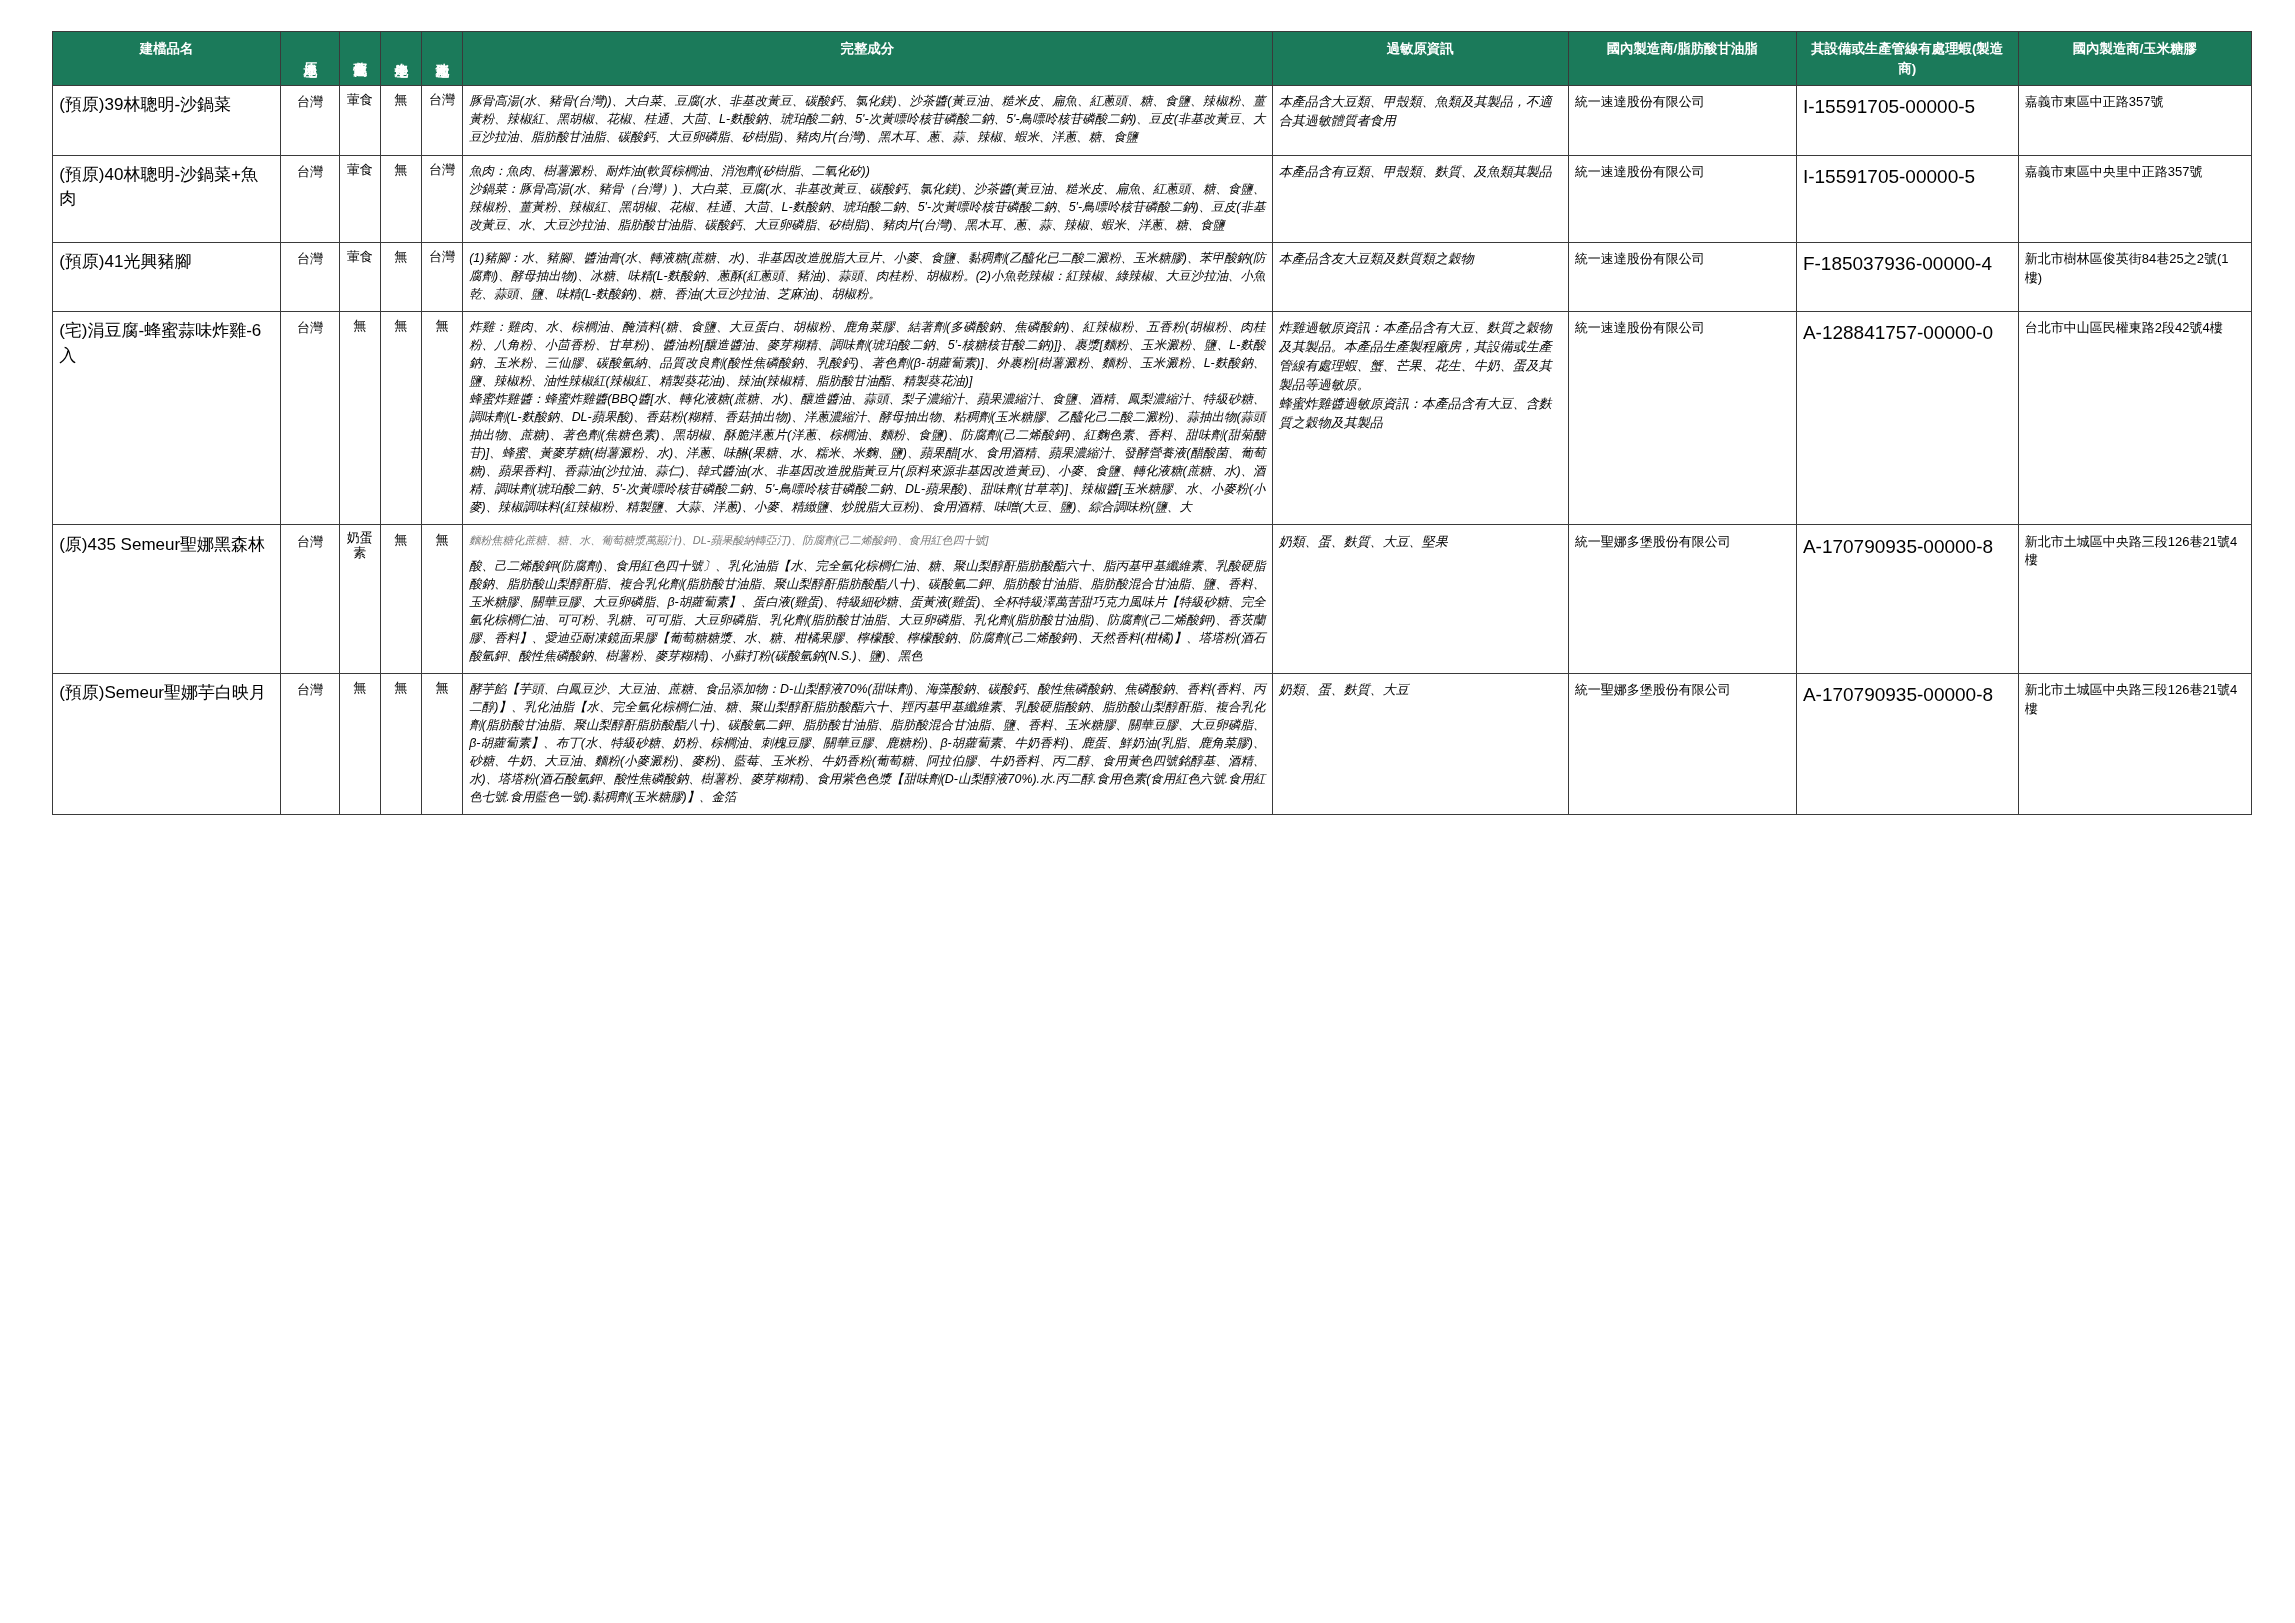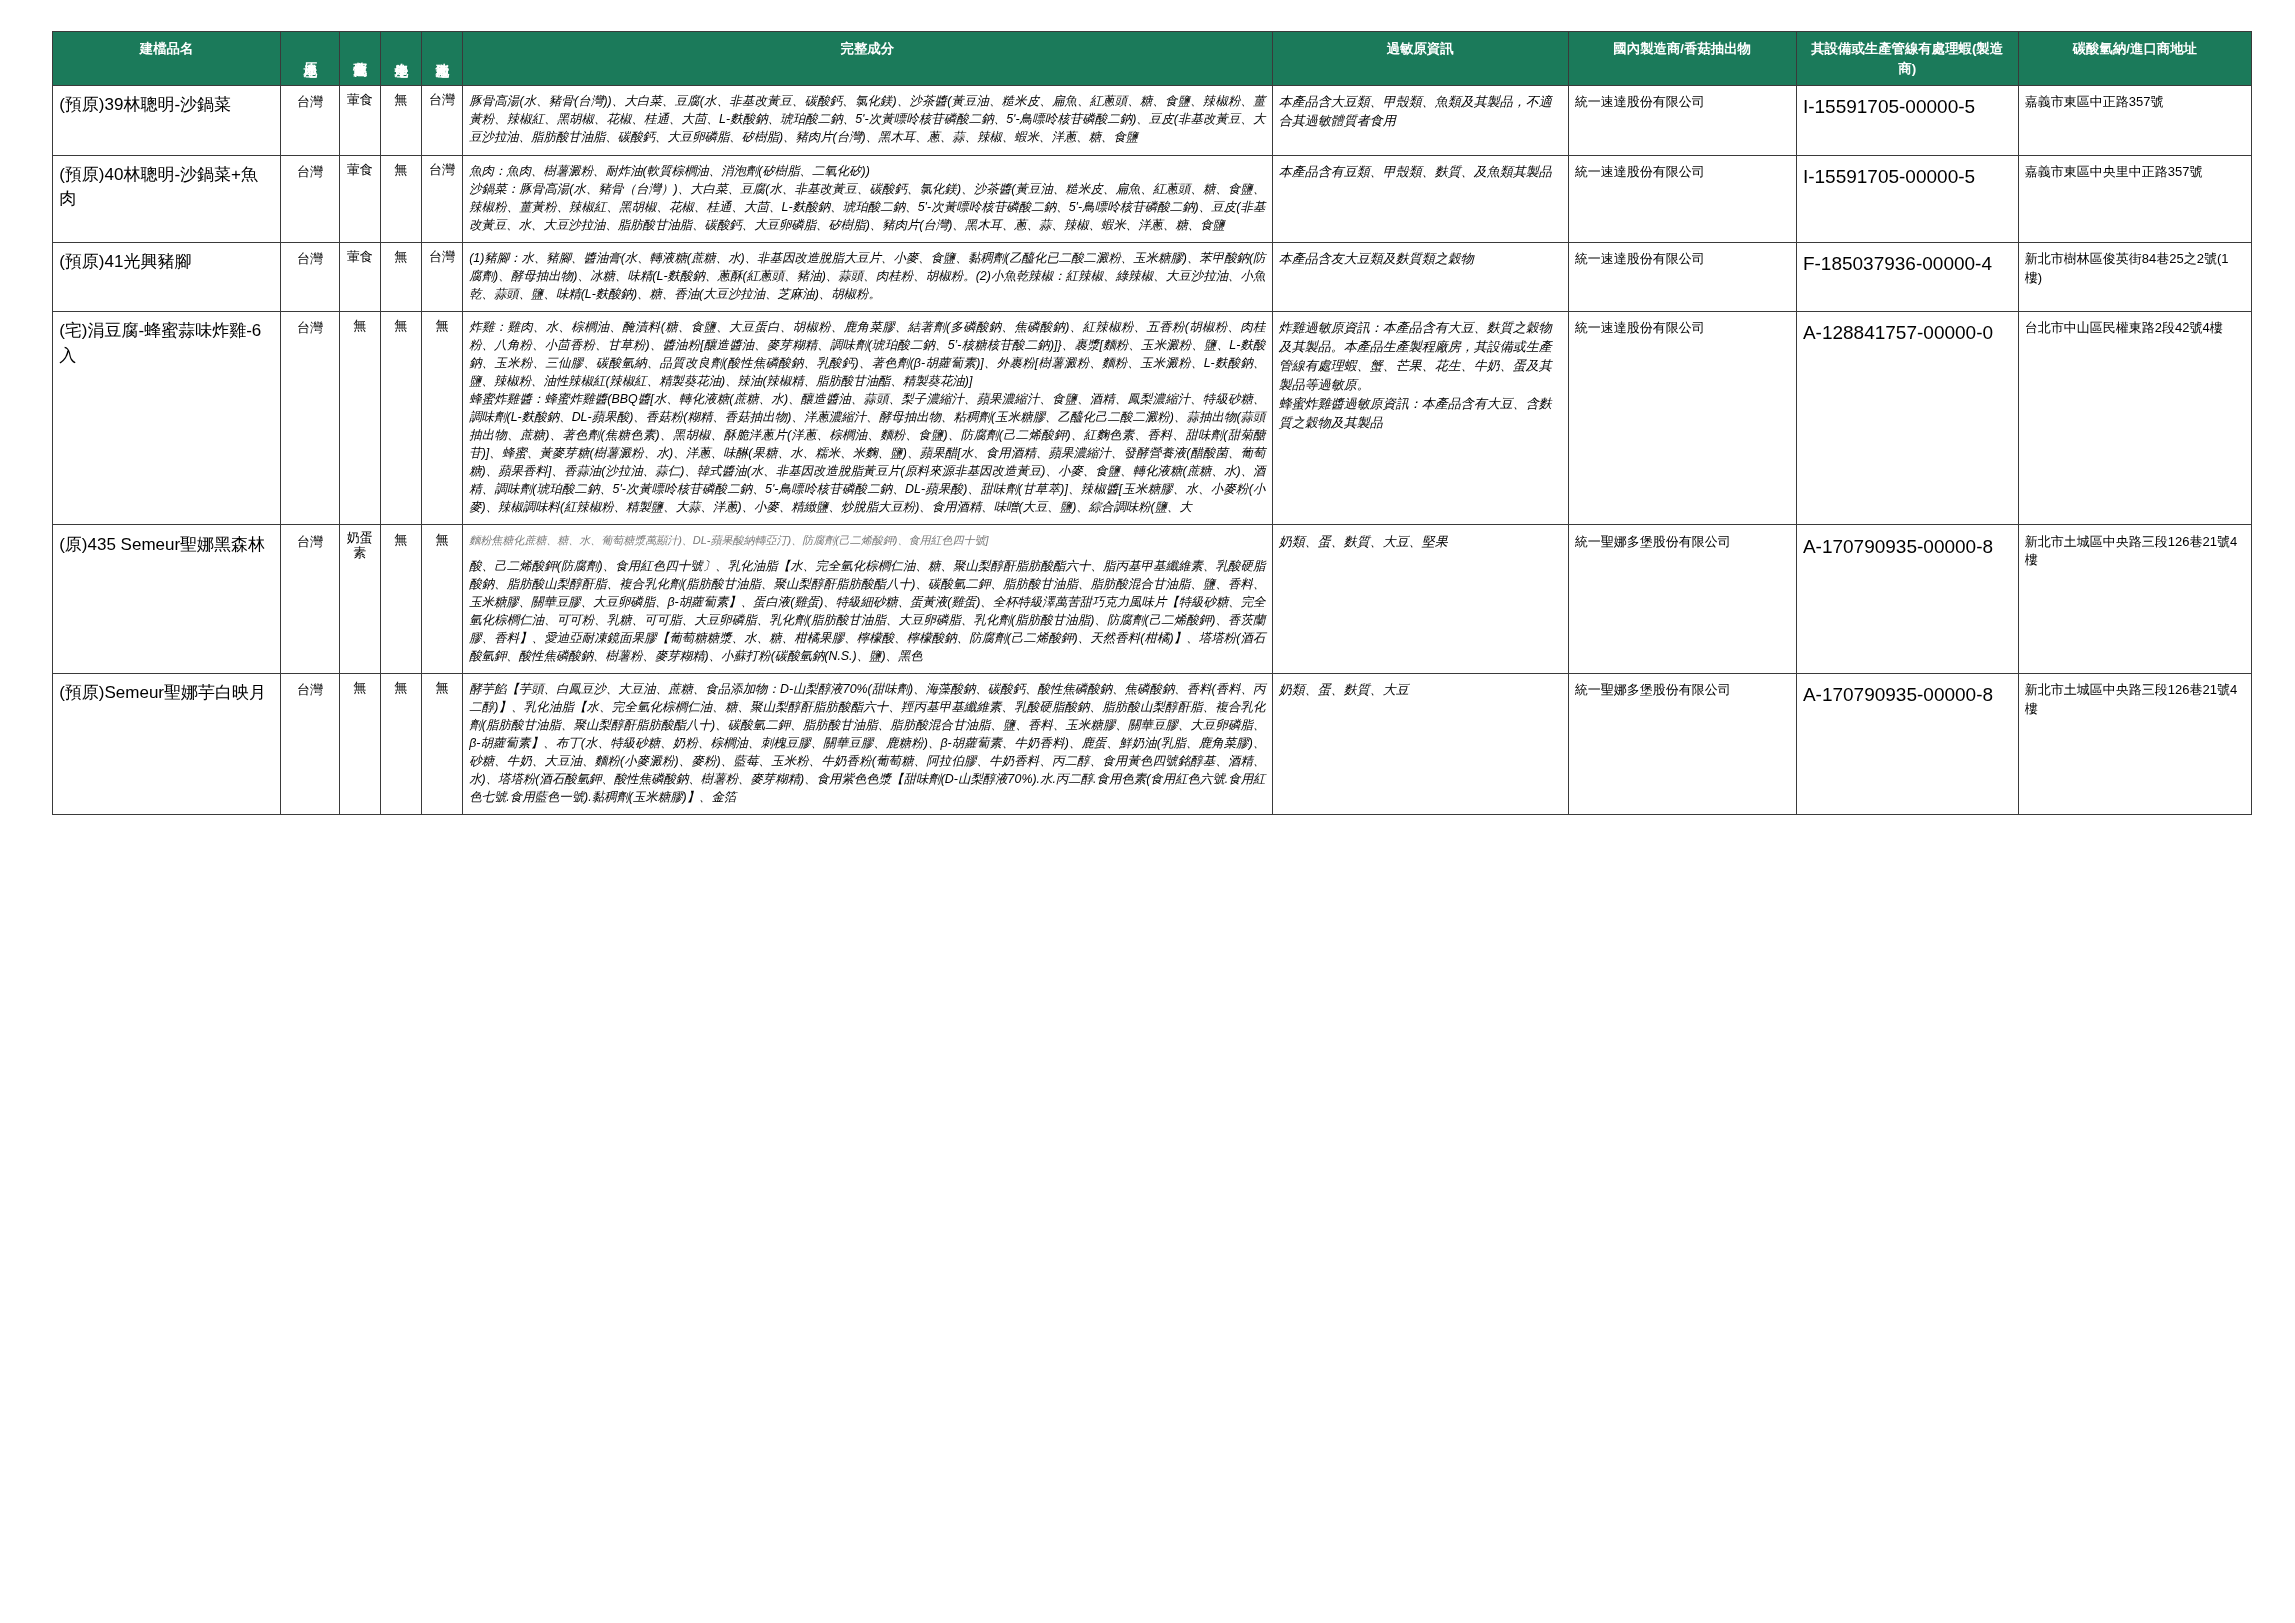--- a/index.html
+++ b/index.html
@@ -138,23 +138,23 @@
     </colgroup>
     <thead>
       <tr>
         <th>建檔品名</th>
         <th class="vert-wrap"><span class="vert-text">原產地</span></th>
         <th class="vert-wrap"><span class="vert-text">蔬食屬性</span></th>
         <th class="vert-wrap"><span class="vert-text">牛產地</span></th>
         <th class="vert-wrap"><span class="vert-text">豬產地</span></th>
         <th>完整成分</th>
         <th>過敏原資訊</th>
-        <th>國內製造商/香菇抽出物</th>
+        <th>國內製造商/脂肪酸甘油脂</th>
         <th>其設備或生產管線有處理蝦(製造商)</th>
-        <th>碳酸氫納/進口商地址</th>
+        <th>國內製造商/玉米糖膠</th>
       </tr>
     </thead>
     <tbody>
       <tr>
         <td class="name-cell">(預原)39林聰明-沙鍋菜</td>
         <td class="center-cell">台灣</td>
         <td class="center-cell narrow"><span class="stack">葷食</span></td>
         <td class="center-cell narrow">無</td>
         <td class="center-cell narrow"><span class="stack">台灣</span></td>
         <td class="ingr-cell">豚骨高湯(水、豬骨(台灣))、大白菜、豆腐(水、非基改黃豆、碳酸鈣、氯化鎂)、沙茶醬(黃豆油、糙米皮、扁魚、紅蔥頭、糖、食鹽、辣椒粉、薑黃粉、辣椒紅、黑胡椒、花椒、桂通、大茴、L-麩酸鈉、琥珀酸二鈉、5'-次黃嘌呤核苷磷酸二鈉、5'-鳥嘌呤核苷磷酸二鈉)、豆皮(非基改黃豆、大豆沙拉油、脂肪酸甘油脂、碳酸鈣、大豆卵磷脂、矽樹脂)、豬肉片(台灣)、黑木耳、蔥、蒜、辣椒、蝦米、洋蔥、糖、食鹽</td>

